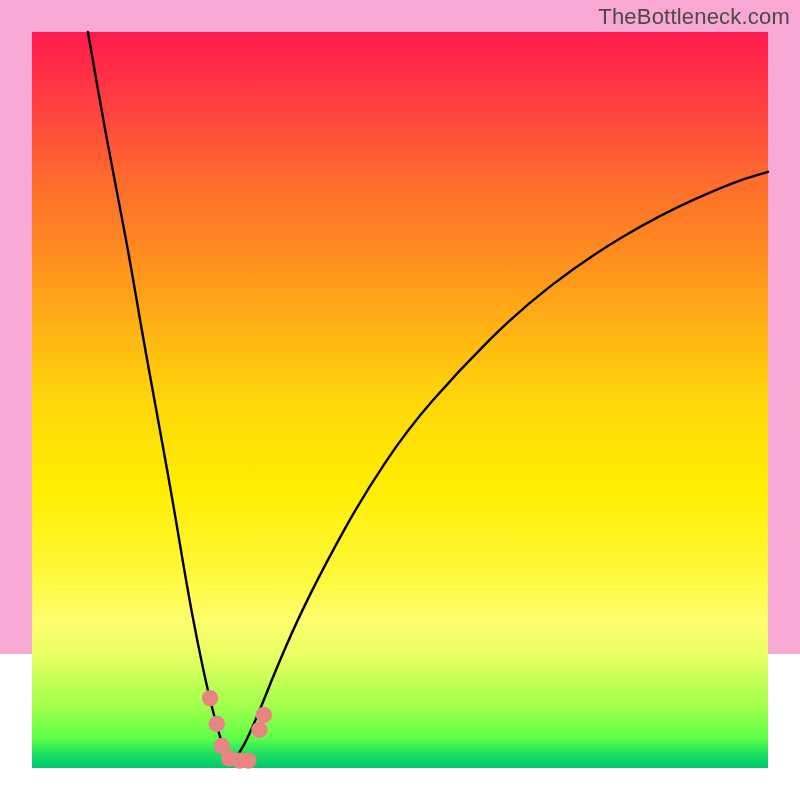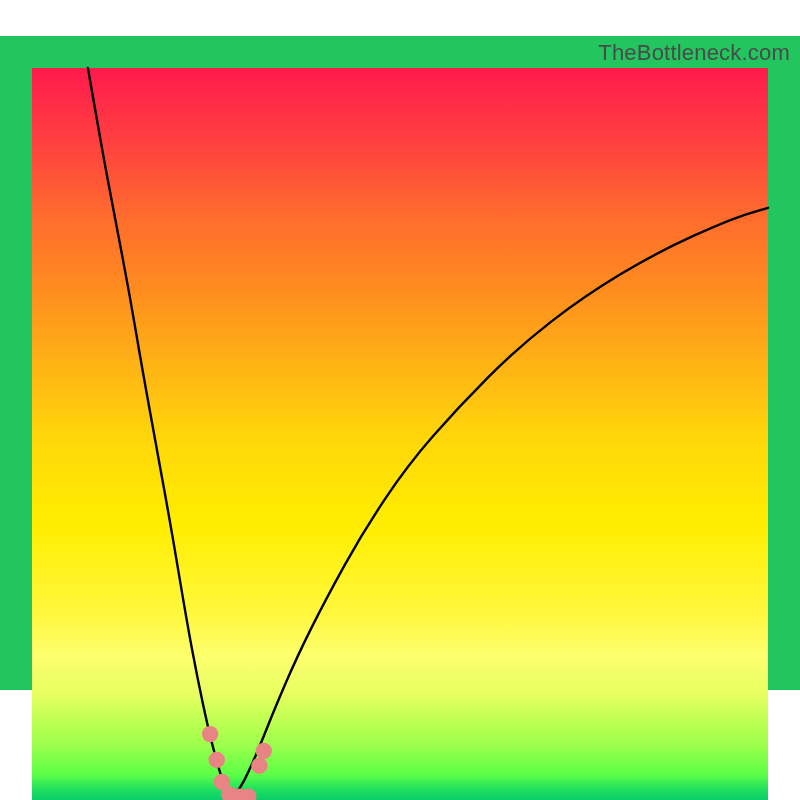--- a/index.html
+++ b/index.html
@@ -6,23 +6,22 @@
     margin: 0;
     padding: 0;
     width: 800px;
     height: 800px;
     overflow: hidden;
     font-family: Arial, Helvetica, sans-serif;
   }
   .frame {
     width: 800px;
     height: 654px;
-    background: #22c55e;
+    background: #f9a8d4;
     position: relative;
-    margin-top: 36px;
   }
   .watermark {
     position: absolute;
     top: 4px;
     right: 10px;
     color: #4a4a4a;
     font-size: 22px;
     font-weight: 500;
     z-index: 2;
     letter-spacing: 0.2px;

